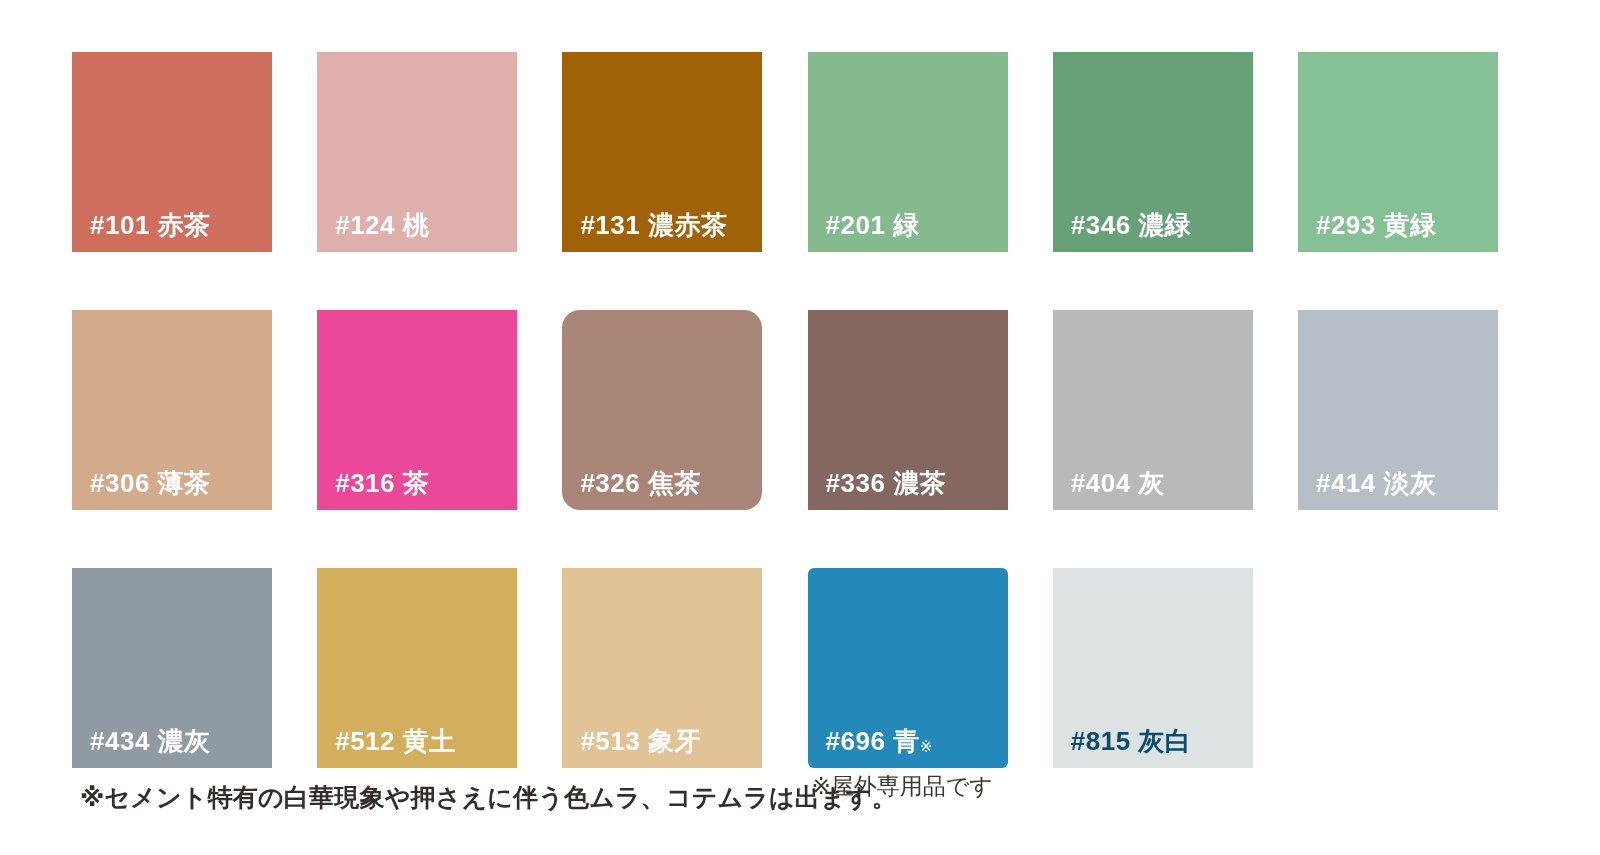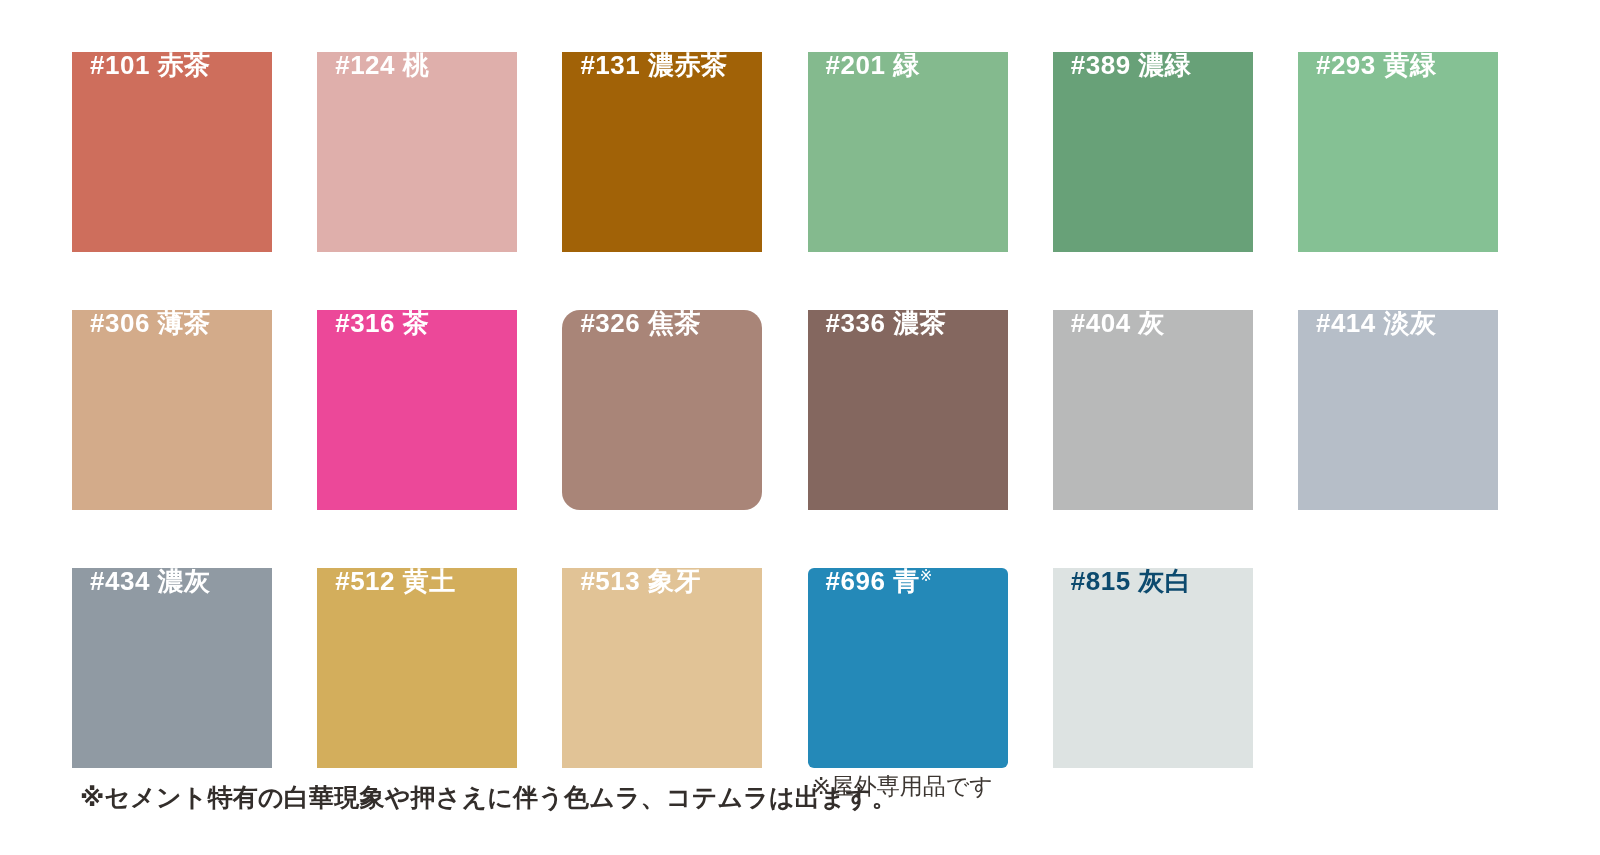--- a/index.html
+++ b/index.html
@@ -31,20 +31,21 @@
   .swatch-cell {
     position: relative;
     width: 200px;
     height: 200px;
   }
 
   .swatch-chip {
     position: absolute;
     inset: 0;
     display: flex;
+    align-items: flex-end;
     box-sizing: border-box;
     padding: 0 0 14px 18px;
   }
 
   .swatch-label {
     font-size: 26px;
     font-weight: 700;
     line-height: 1;
     letter-spacing: 0.5px;
     white-space: nowrap;
@@ -104,21 +105,21 @@
         <span class="swatch-label">#131 濃赤茶</span>
       </div>
     </div>
     <div class="swatch-cell">
       <div class="swatch-chip" style="background-color: rgb(132, 186, 142);">
         <span class="swatch-label">#201 緑</span>
       </div>
     </div>
     <div class="swatch-cell">
       <div class="swatch-chip" style="background-color: rgb(104, 161, 120);">
-        <span class="swatch-label">#389 濃緑</span>
+        <span class="swatch-label">#346 濃緑</span>
       </div>
     </div>
     <div class="swatch-cell">
       <div class="swatch-chip" style="background-color: rgb(133, 193, 148);">
         <span class="swatch-label">#293 黄緑</span>
       </div>
     </div>
     <div class="swatch-cell">
       <div class="swatch-chip" style="background-color: rgb(211, 171, 138);">
         <span class="swatch-label">#306 薄茶</span>

